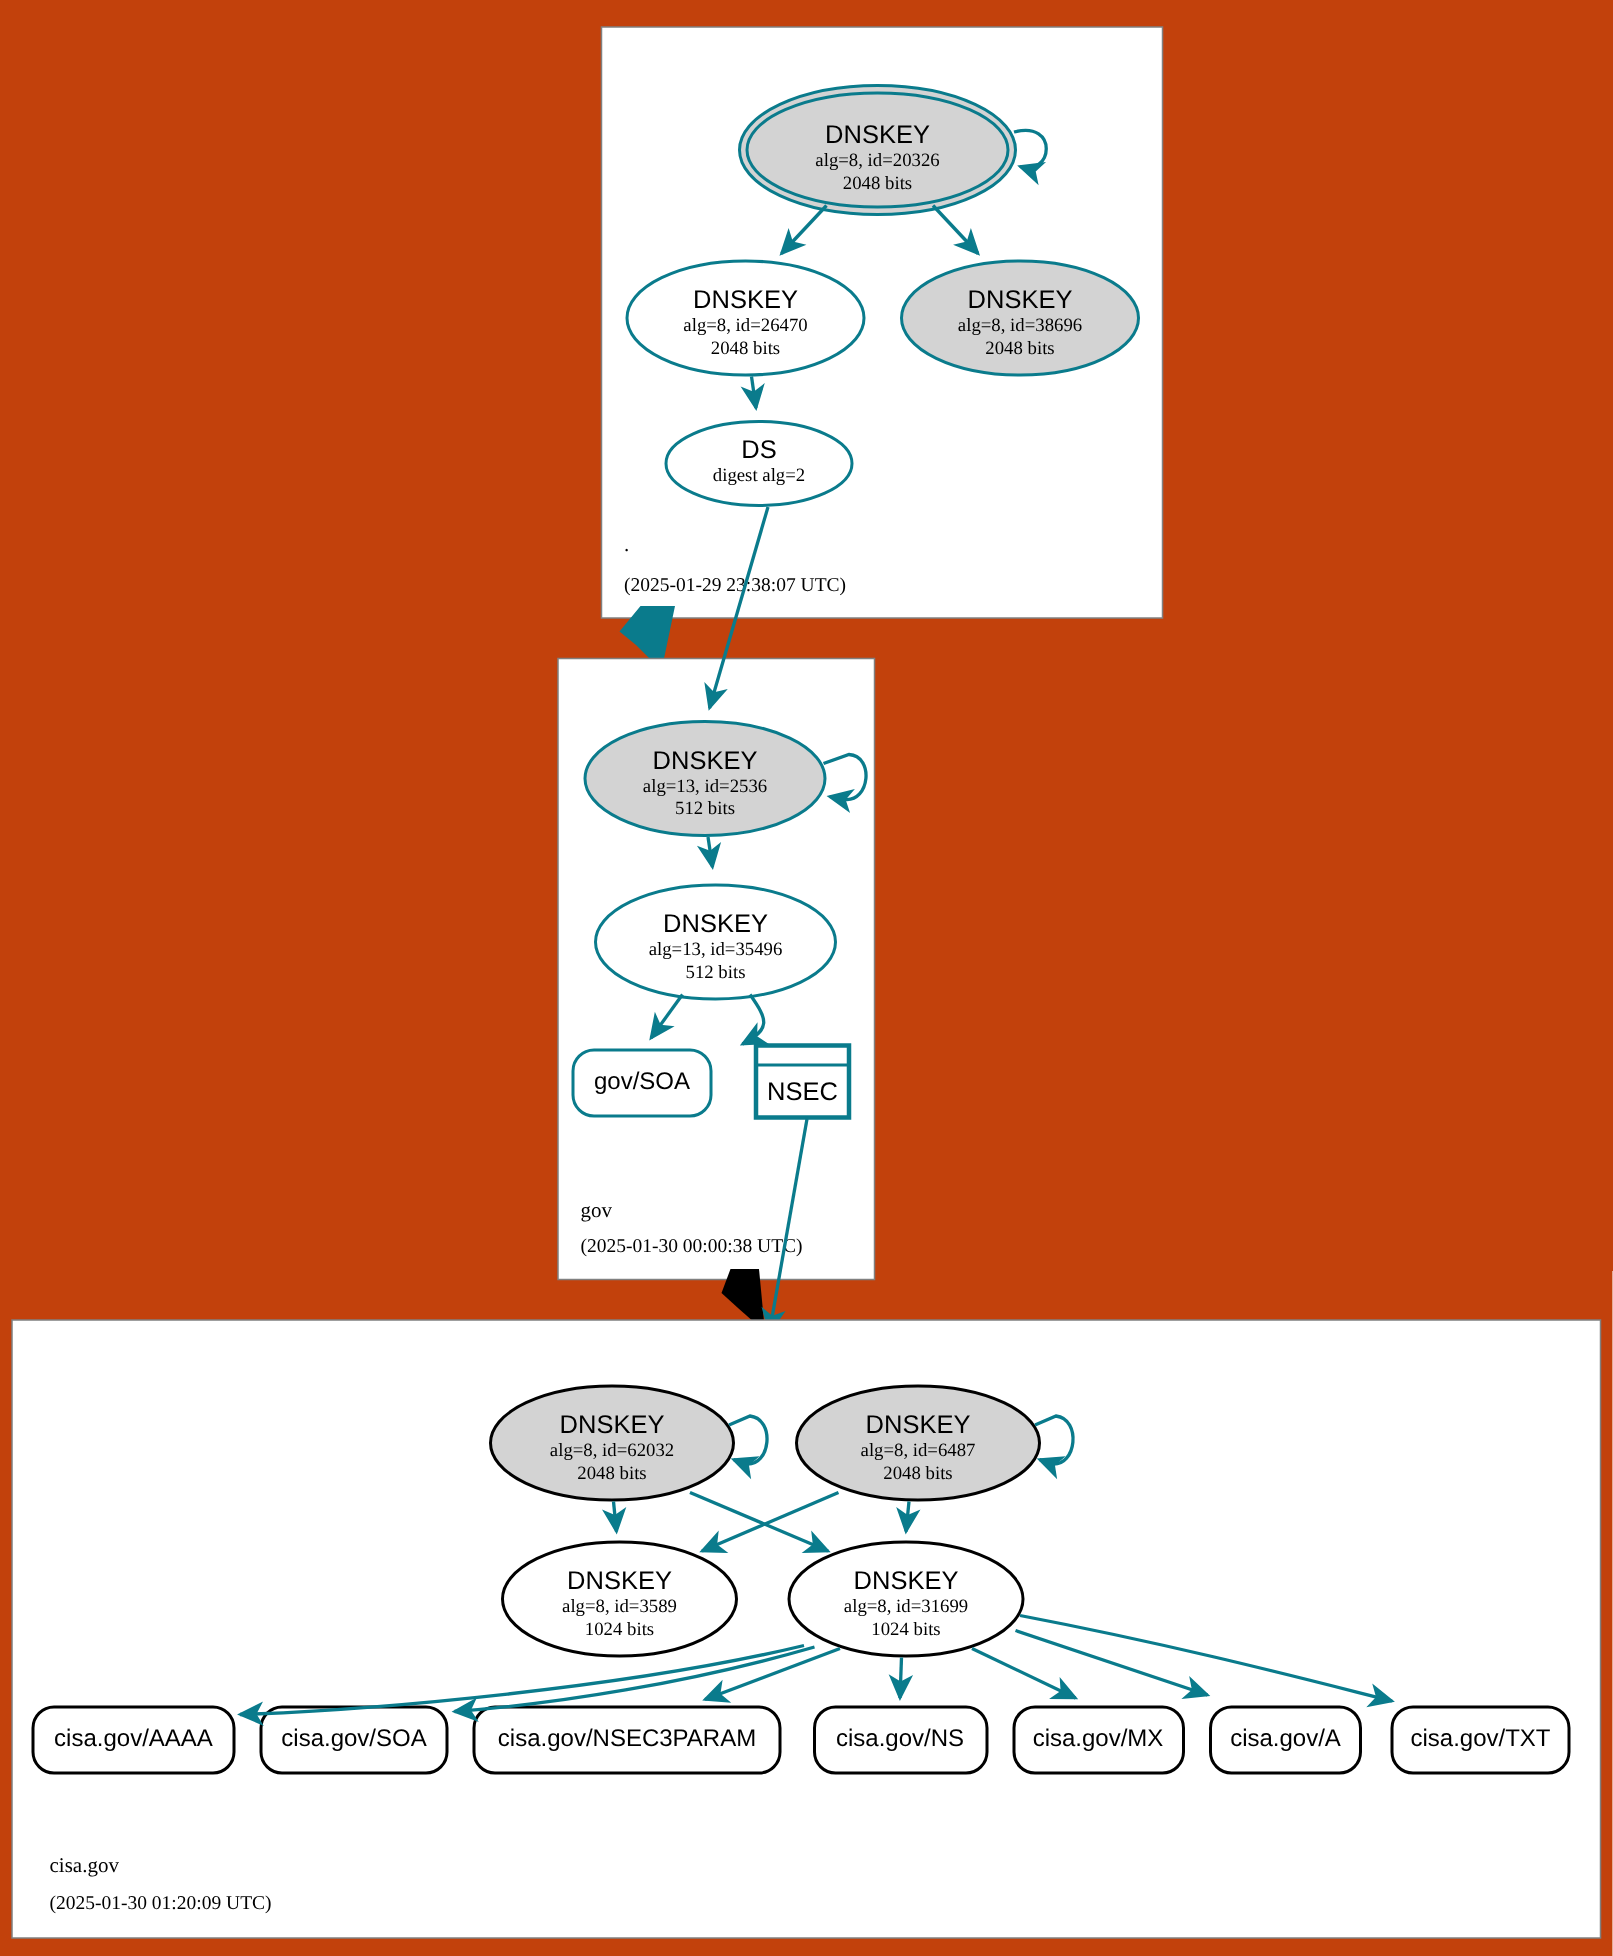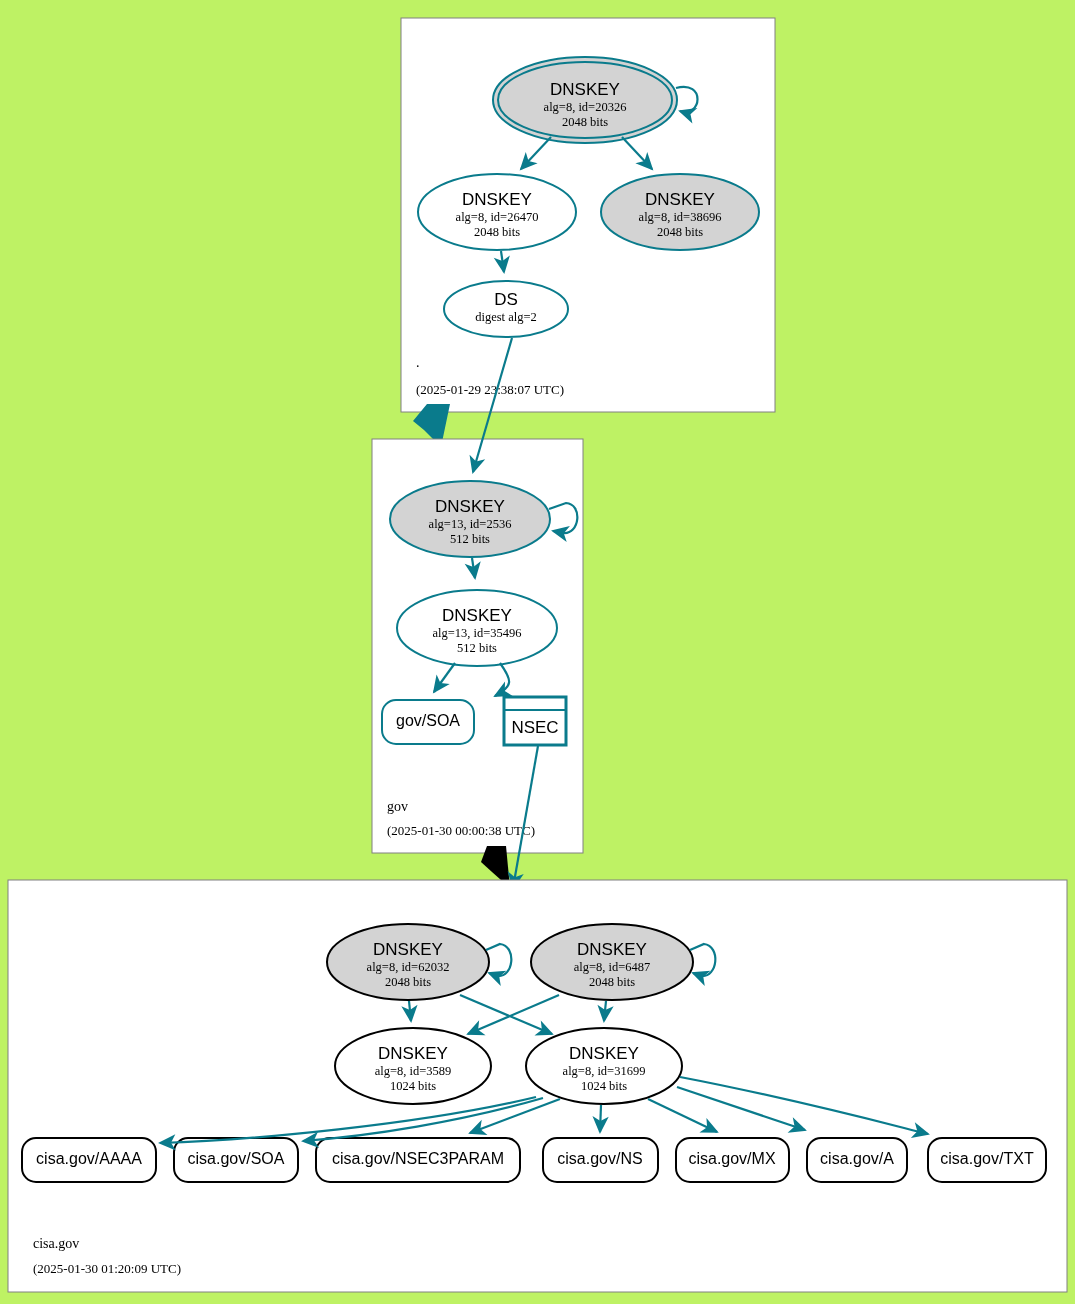--- a/index.html
+++ b/index.html
@@ -4,21 +4,21 @@
 <style>
   html, body {
     margin: 0;
     padding: 0;
     background: #ffffff;
   }
   #canvas {
     position: relative;
     width: 1075px;
     height: 1304px;
-    background: #bef264;
+    background: #c2410c;
     font-family: "Liberation Sans", sans-serif;
   }
   svg.graph {
     position: absolute;
     top: 0;
     left: 0;
     width: 1075px;
     height: 1304px;
   }
   .zone-box {

